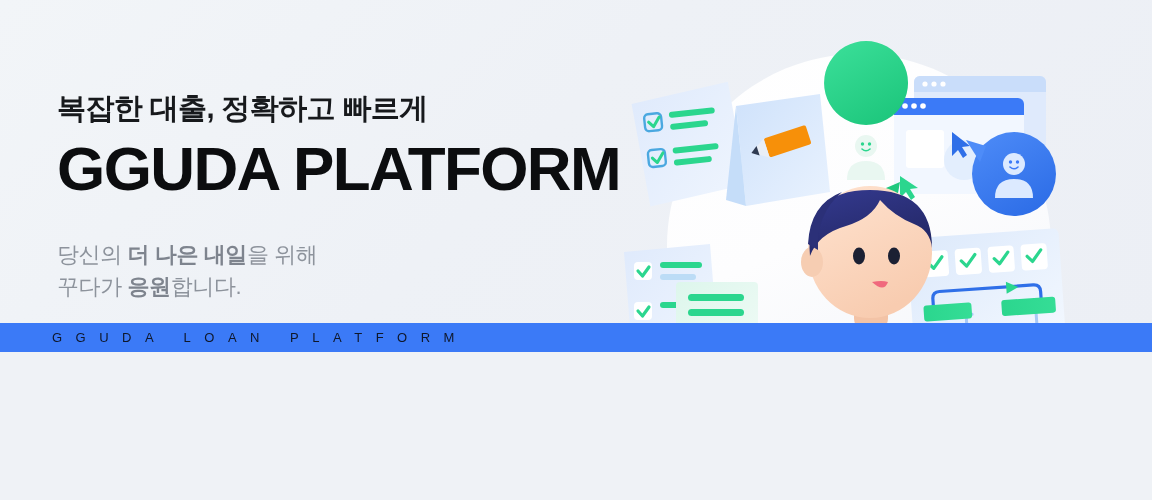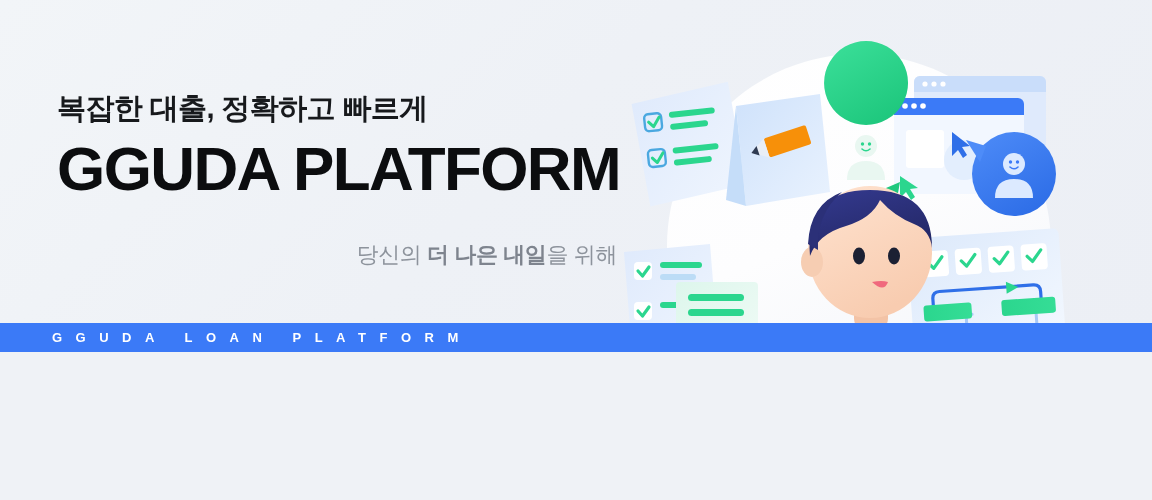--- a/index.html
+++ b/index.html
@@ -65,38 +65,38 @@
     font-size: 22px;
     line-height: 1.48;
     color: #8d939c;
     font-weight: 400;
     letter-spacing: -0.4px;
   }
   .tagline .em {
     font-weight: 700;
     color: #7e848e;
   }
-  .tagline-line { display: block; text-align: right; }
+  .tagline-line { display: block; }
 
   
   .bottom-bar {
     position: absolute;
     left: 0;
     bottom: 0;
     width: 1152px;
     height: 29px;
     background: #3b7af7;
     display: flex;
     align-items: center;
   }
   .bottom-bar-text {
     padding-left: 52px;
-    color: #ffffff;
+    color: #0f172a;
     font-size: 13px;
-    font-weight: 700;
+    font-weight: 400;
     letter-spacing: 13.5px;
     white-space: nowrap;
   }
 
   
   .illustration {
     position: absolute;
     left: 614px;
     top: -6px;
     width: 540px;
@@ -107,20 +107,21 @@
 </head>
 <body>
 
 <div class="banner">
 
   <div class="copy-block">
     <p class="eyebrow">복잡한 대출, 정확하고 빠르게</p>
     <h2 class="brand-sub">GGUDA PLATFORM</h2>
     <p class="tagline">
       <span class="tagline-line"><span>당신의 </span><span class="em">더 나은 내일</span><span>을 위해</span></span>
+      <span class="tagline-line"><span>꾸다가 </span><span class="em">응원</span><span>합니다.</span></span>
     </p>
   </div>
 
   <div class="illustration">
     <svg width="540" height="480" viewBox="0 0 540 480" xmlns="http://www.w3.org/2000/svg">
       <defs>
         <linearGradient id="gCircle" x1="0" y1="0" x2="0.4" y2="1">
           <stop offset="0%" stop-color="#ffffff"></stop>
           <stop offset="55%" stop-color="#fdfdfe"></stop>
           <stop offset="100%" stop-color="#f4f6fa"></stop>

